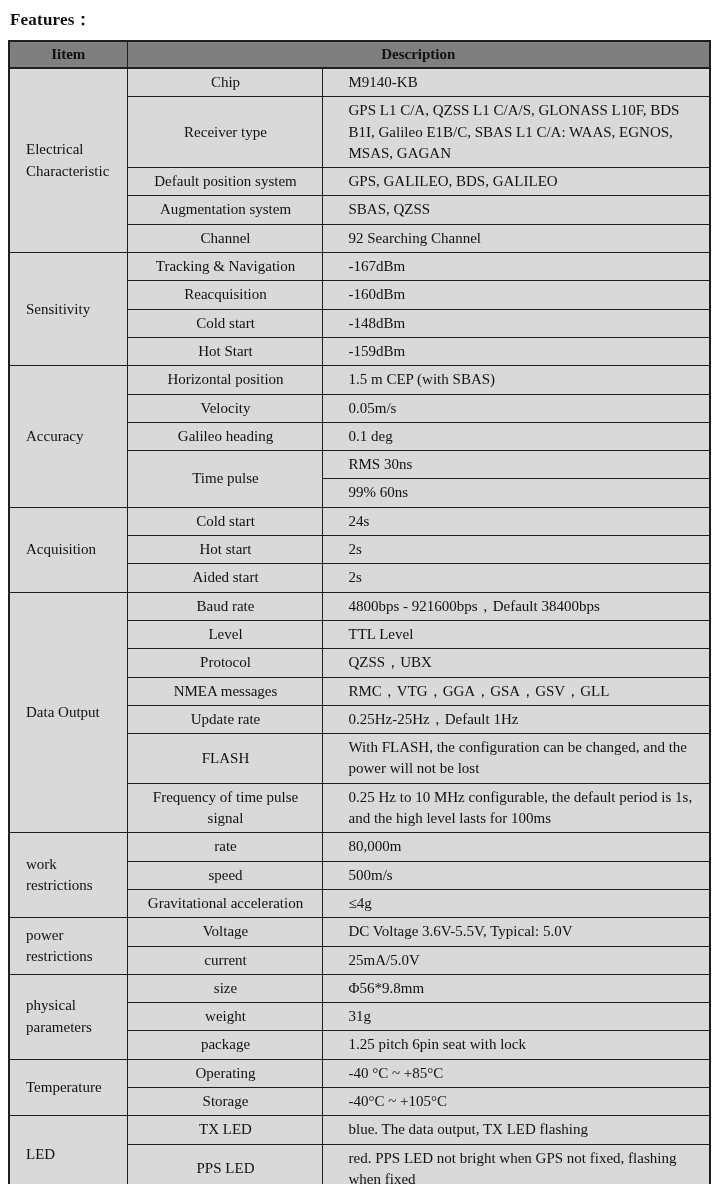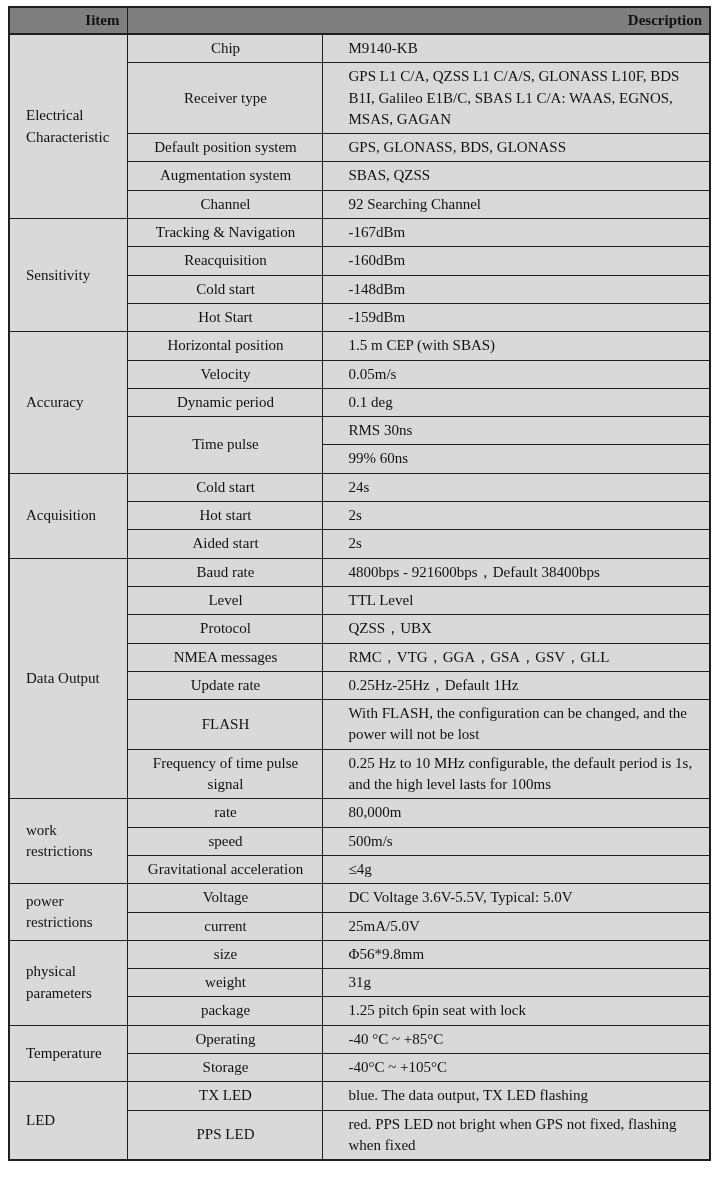--- a/index.html
+++ b/index.html
@@ -39,21 +39,21 @@
   }
   col.c-group { width: 118px; }
   col.c-item  { width: 195px; }
   col.c-desc  { width: auto; }
   th {
     background: var(--header-bg);
     border: 1px solid var(--border-color);
     border-bottom: 2px solid var(--border-color);
     font-size: 15px;
     font-weight: bold;
-    text-align: right;
+    text-align: center;
     padding: 4px 7px;
     height: 25px;
     vertical-align: middle;
   }
   td {
     background: var(--row-bg);
     border: 1px solid var(--border-color);
     font-size: 15px;
     padding: 3px 7px;
     line-height: 1.42;
@@ -62,20 +62,21 @@
     height: 27px;
   }
   td.group { padding-left: 16px; }
   td.item  { padding-left: 9px; text-align: center; }
   td.desc  { padding-left: 26px; }
 </style>
 </head>
 <body>
 
 <div class="page">
+  <div class="title">Features：</div>
 
   <table>
     <colgroup>
       <col class="c-group">
       <col class="c-item">
       <col class="c-desc">
     </colgroup>
     <thead>
         <tr>
           <th colspan="1">Iitem</th>
@@ -87,21 +88,21 @@
           <td class="group" rowspan="5">Electrical Characteristic</td>
           <td class="item" rowspan="1">Chip</td>
           <td class="desc">M9140-KB</td>
         </tr>
         <tr>
           <td class="item" rowspan="1">Receiver type</td>
           <td class="desc">GPS L1 C/A, QZSS L1 C/A/S, GLONASS L10F, BDS B1I, Galileo E1B/C, SBAS L1 C/A: WAAS, EGNOS, MSAS, GAGAN</td>
         </tr>
         <tr>
           <td class="item" rowspan="1">Default position system</td>
-          <td class="desc">GPS, GLONASS, BDS, GLONASS</td>
+          <td class="desc">GPS, GALILEO, BDS, GALILEO</td>
         </tr>
         <tr>
           <td class="item" rowspan="1">Augmentation system</td>
           <td class="desc">SBAS, QZSS</td>
         </tr>
         <tr>
           <td class="item" rowspan="1">Channel</td>
           <td class="desc">92 Searching Channel</td>
         </tr>
         <tr>
@@ -124,21 +125,21 @@
         <tr>
           <td class="group" rowspan="5">Accuracy</td>
           <td class="item" rowspan="1">Horizontal position</td>
           <td class="desc">1.5 m CEP (with SBAS)</td>
         </tr>
         <tr>
           <td class="item" rowspan="1">Velocity</td>
           <td class="desc">0.05m/s</td>
         </tr>
         <tr>
-          <td class="item" rowspan="1">Dynamic period</td>
+          <td class="item" rowspan="1">Galileo heading</td>
           <td class="desc">0.1 deg</td>
         </tr>
         <tr>
           <td class="item" rowspan="2">Time pulse</td>
           <td class="desc">RMS 30ns</td>
         </tr>
         <tr>
           <td class="desc">99% 60ns</td>
         </tr>
         <tr>

